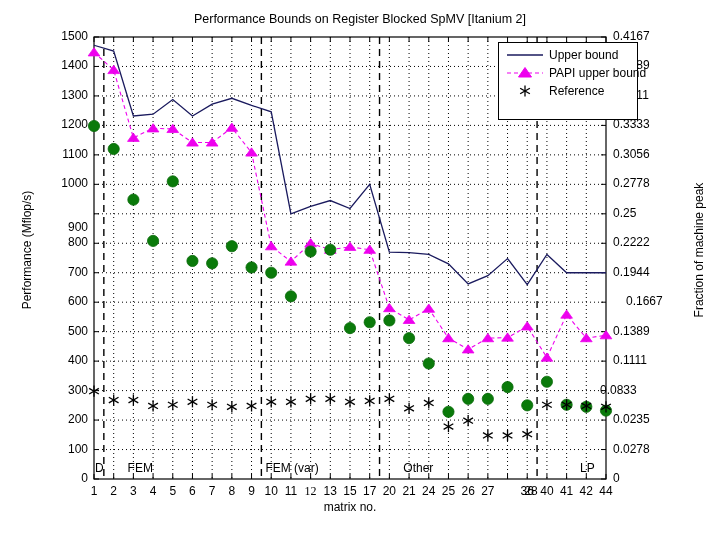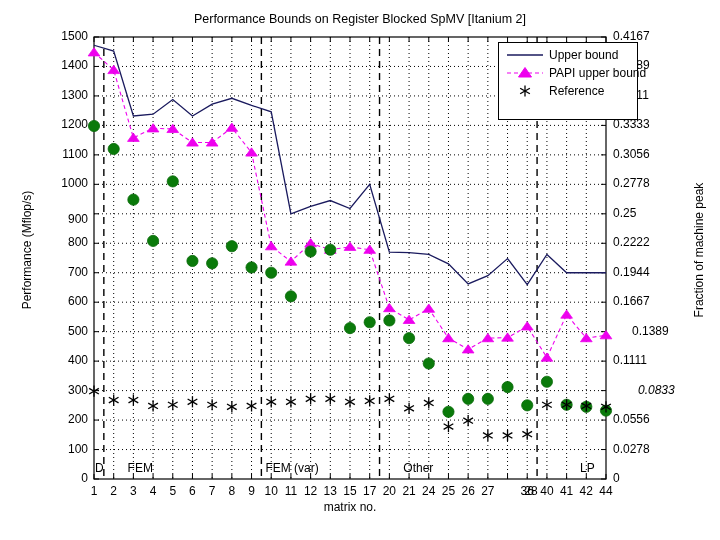--- a/index.html
+++ b/index.html
@@ -379,36 +379,36 @@
   <div id="ticks-left">
       <div class="axis-tick-label ytick-left" style="left: 32px; top: 471px; width: 56px;">0</div>
       <div class="axis-tick-label ytick-left" style="left: 32px; top: 441.533px; width: 56px;">100</div>
       <div class="axis-tick-label ytick-left" style="left: 32px; top: 412.067px; width: 56px;">200</div>
       <div class="axis-tick-label ytick-left" style="left: 32px; top: 382.6px; width: 56px;">300</div>
       <div class="axis-tick-label ytick-left" style="left: 32px; top: 353.133px; width: 56px;">400</div>
       <div class="axis-tick-label ytick-left" style="left: 32px; top: 323.667px; width: 56px;">500</div>
       <div class="axis-tick-label ytick-left" style="left: 32px; top: 294.2px; width: 56px;">600</div>
       <div class="axis-tick-label ytick-left" style="left: 32px; top: 264.733px; width: 56px;">700</div>
       <div class="axis-tick-label ytick-left" style="left: 32px; top: 235.267px; width: 56px;">800</div>
-      <div class="axis-tick-label ytick-left" style="left: 32px; top: 212px; width: 56px;">900</div>
+      <div class="axis-tick-label ytick-left" style="left: 32px; top: 220px; width: 56px;">900</div>
       <div class="axis-tick-label ytick-left" style="left: 32px; top: 176.333px; width: 56px;">1000</div>
       <div class="axis-tick-label ytick-left" style="left: 32px; top: 146.867px; width: 56px;">1100</div>
       <div class="axis-tick-label ytick-left" style="left: 32px; top: 117.4px; width: 56px;">1200</div>
       <div class="axis-tick-label ytick-left" style="left: 32px; top: 87.9333px; width: 56px;">1300</div>
       <div class="axis-tick-label ytick-left" style="left: 32px; top: 58.4667px; width: 56px;">1400</div>
       <div class="axis-tick-label ytick-left" style="left: 32px; top: 29px; width: 56px;">1500</div>
     </div>
   <div id="ticks-right">
       <div class="axis-tick-label ytick-right" style="left: 613px; top: 471px;">0</div>
       <div class="axis-tick-label ytick-right" style="left: 613px; top: 441.533px;">0.0278</div>
-      <div class="axis-tick-label ytick-right" style="left: 613px; top: 412.067px;">0.0556</div>
-      <div class="axis-tick-label ytick-right" style="left: 638px; top: 382.6px; font-style: italic;">0.0833</div>
+      <div class="axis-tick-label ytick-right" style="left: 613px; top: 412.067px;">0.0235</div>
+      <div class="axis-tick-label ytick-right" style="left: 600px; top: 382.6px;">0.0833</div>
       <div class="axis-tick-label ytick-right" style="left: 613px; top: 353.133px;">0.1111</div>
-      <div class="axis-tick-label ytick-right" style="left: 613px; top: 323.667px; margin-left: 19px;">0.1389</div>
-      <div class="axis-tick-label ytick-right" style="left: 613px; top: 294.2px;">0.1667</div>
+      <div class="axis-tick-label ytick-right" style="left: 613px; top: 323.667px;">0.1389</div>
+      <div class="axis-tick-label ytick-right" style="left: 626px; top: 294.2px;">0.1667</div>
       <div class="axis-tick-label ytick-right" style="left: 613px; top: 264.733px;">0.1944</div>
       <div class="axis-tick-label ytick-right" style="left: 613px; top: 235.267px;">0.2222</div>
       <div class="axis-tick-label ytick-right" style="left: 613px; top: 205.8px;">0.25</div>
       <div class="axis-tick-label ytick-right" style="left: 613px; top: 176.333px;">0.2778</div>
       <div class="axis-tick-label ytick-right" style="left: 613px; top: 146.867px;">0.3056</div>
       <div class="axis-tick-label ytick-right" style="left: 613px; top: 117.4px;">0.3333</div>
       <div class="axis-tick-label ytick-right" style="left: 613px; top: 87.9333px;">0.3611</div>
       <div class="axis-tick-label ytick-right" style="left: 613px; top: 58.4667px;">0.3889</div>
       <div class="axis-tick-label ytick-right" style="left: 613px; top: 29px;">0.4167</div>
     </div>
@@ -417,21 +417,21 @@
       <div class="axis-tick-label xtick" style="left: 98.6923px; top: 484px; width: 30px;">2</div>
       <div class="axis-tick-label xtick" style="left: 118.385px; top: 484px; width: 30px;">3</div>
       <div class="axis-tick-label xtick" style="left: 138.077px; top: 484px; width: 30px;">4</div>
       <div class="axis-tick-label xtick" style="left: 157.769px; top: 484px; width: 30px;">5</div>
       <div class="axis-tick-label xtick" style="left: 177.462px; top: 484px; width: 30px;">6</div>
       <div class="axis-tick-label xtick" style="left: 197.154px; top: 484px; width: 30px;">7</div>
       <div class="axis-tick-label xtick" style="left: 216.846px; top: 484px; width: 30px;">8</div>
       <div class="axis-tick-label xtick" style="left: 236.538px; top: 484px; width: 30px;">9</div>
       <div class="axis-tick-label xtick" style="left: 256.231px; top: 484px; width: 30px;">10</div>
       <div class="axis-tick-label xtick" style="left: 275.923px; top: 484px; width: 30px;">11</div>
-      <div class="axis-tick-label xtick" style="left: 295.615px; top: 484px; width: 30px;">12</div>
+      <div class="axis-tick-label xtick" style="left: 295.615px; top: 484px; width: 30px; font-family: Liberation Serif, serif;">12</div>
       <div class="axis-tick-label xtick" style="left: 315.308px; top: 484px; width: 30px;">13</div>
       <div class="axis-tick-label xtick" style="left: 335px; top: 484px; width: 30px;">15</div>
       <div class="axis-tick-label xtick" style="left: 354.692px; top: 484px; width: 30px;">17</div>
       <div class="axis-tick-label xtick" style="left: 374.385px; top: 484px; width: 30px;">20</div>
       <div class="axis-tick-label xtick" style="left: 394.077px; top: 484px; width: 30px;">21</div>
       <div class="axis-tick-label xtick" style="left: 413.769px; top: 484px; width: 30px;">24</div>
       <div class="axis-tick-label xtick" style="left: 433.462px; top: 484px; width: 30px;">25</div>
       <div class="axis-tick-label xtick" style="left: 453.154px; top: 484px; width: 30px;">26</div>
       <div class="axis-tick-label xtick" style="left: 472.846px; top: 484px; width: 30px;">27</div>
       <div class="axis-tick-label xtick" style="left: 516px; top: 484px; width: 30px;">28</div>

